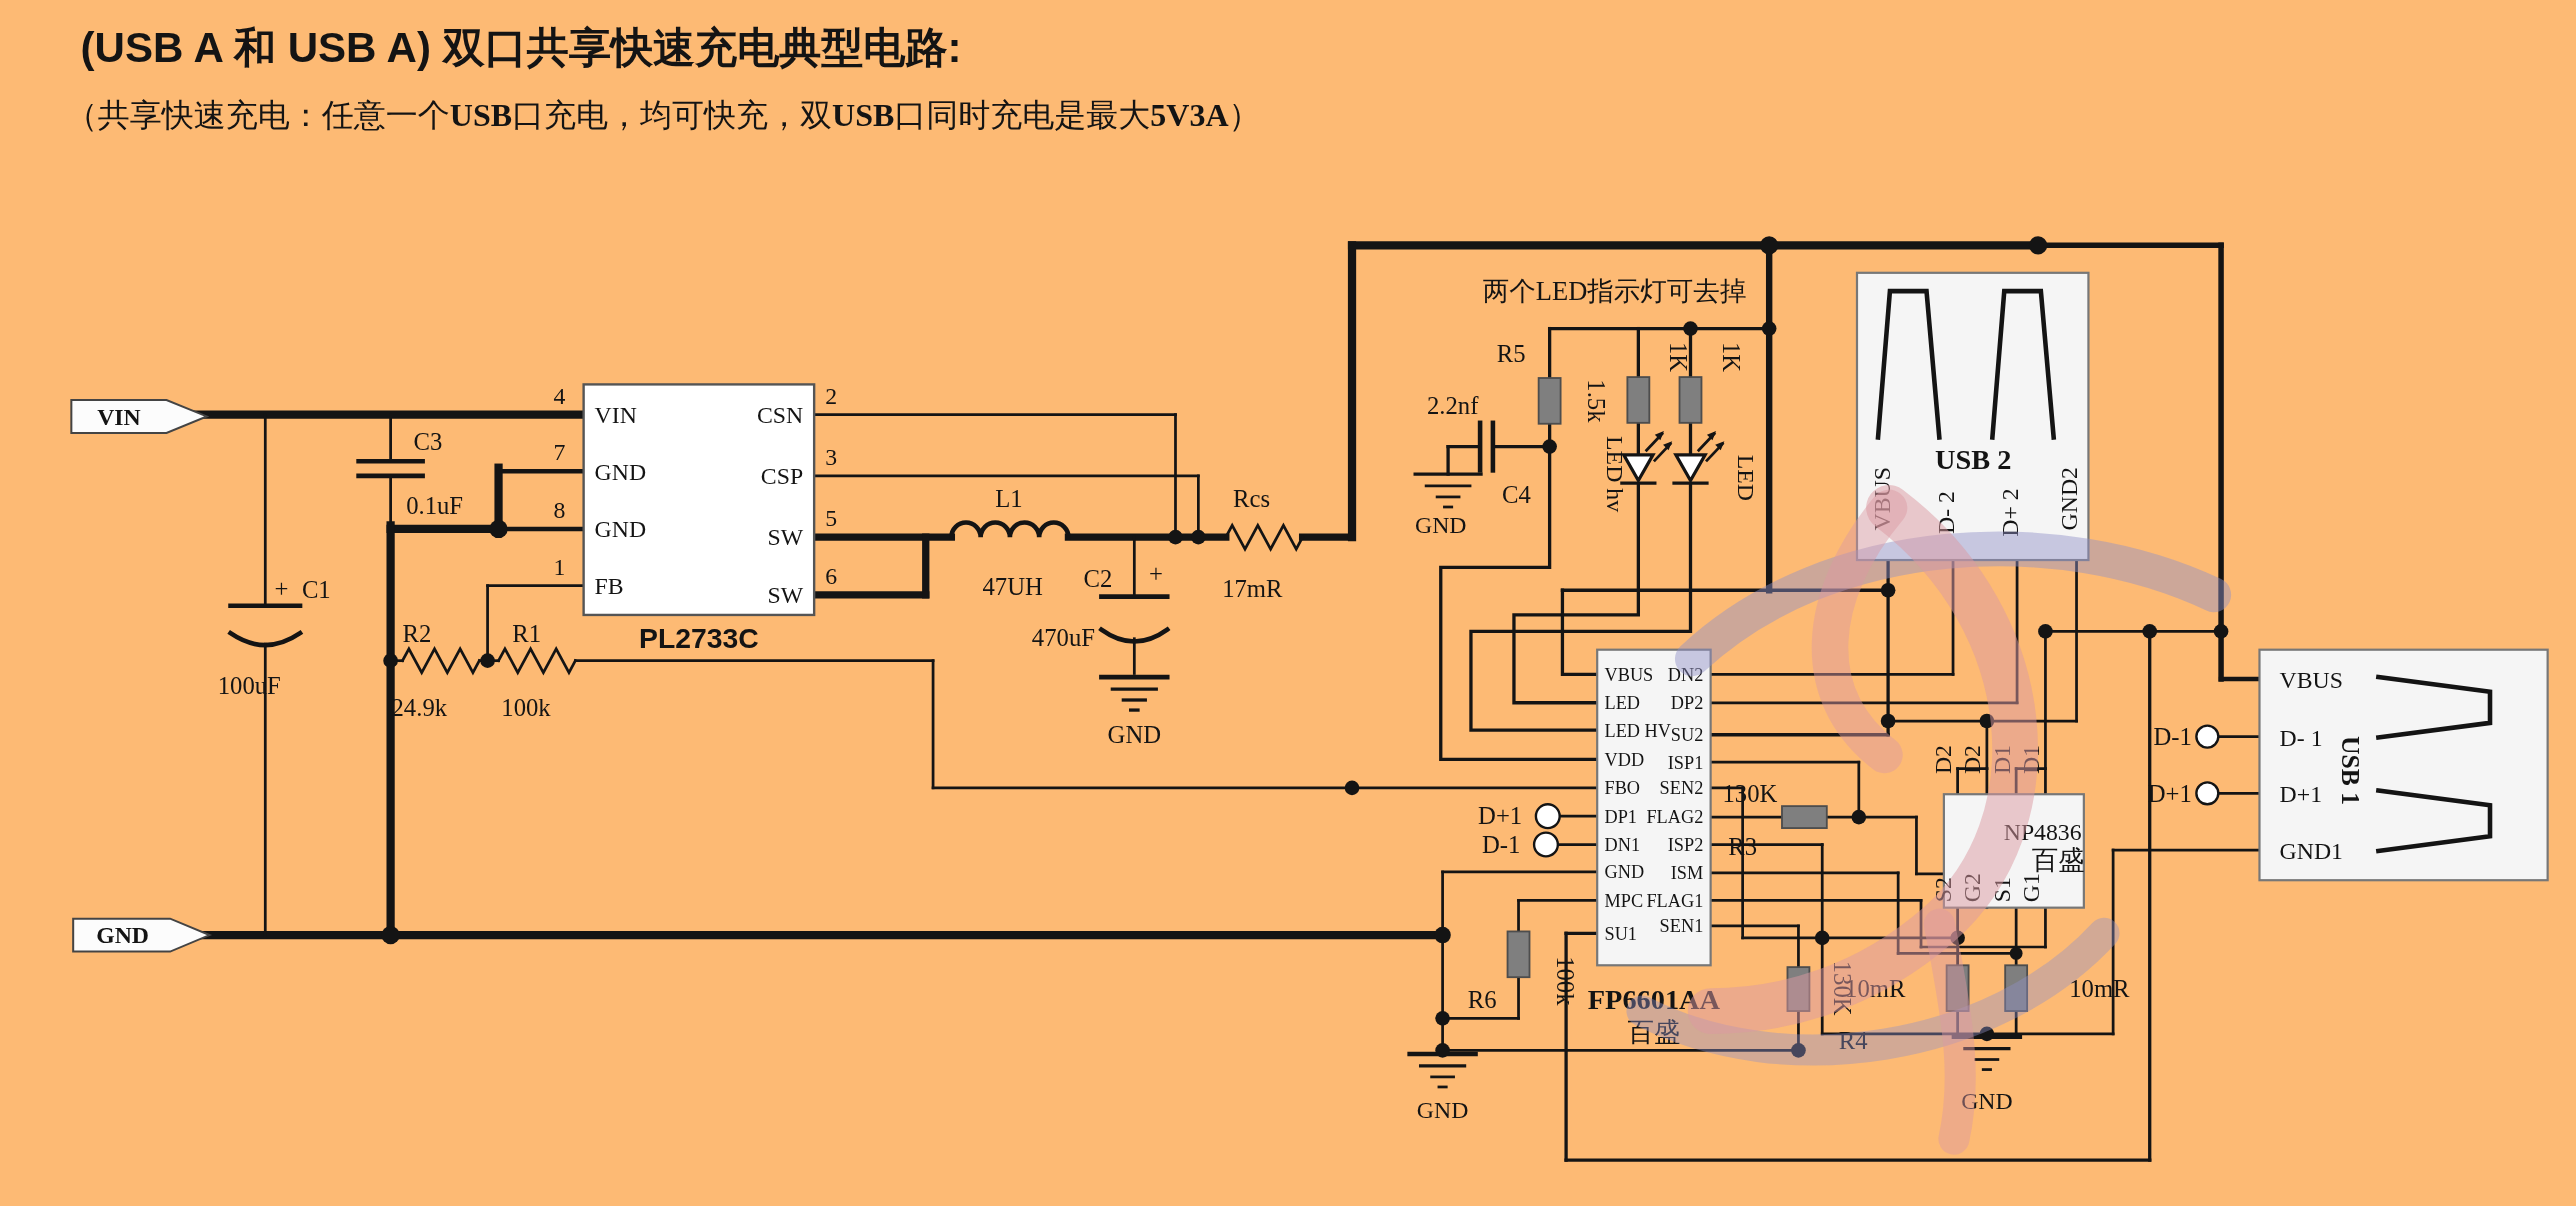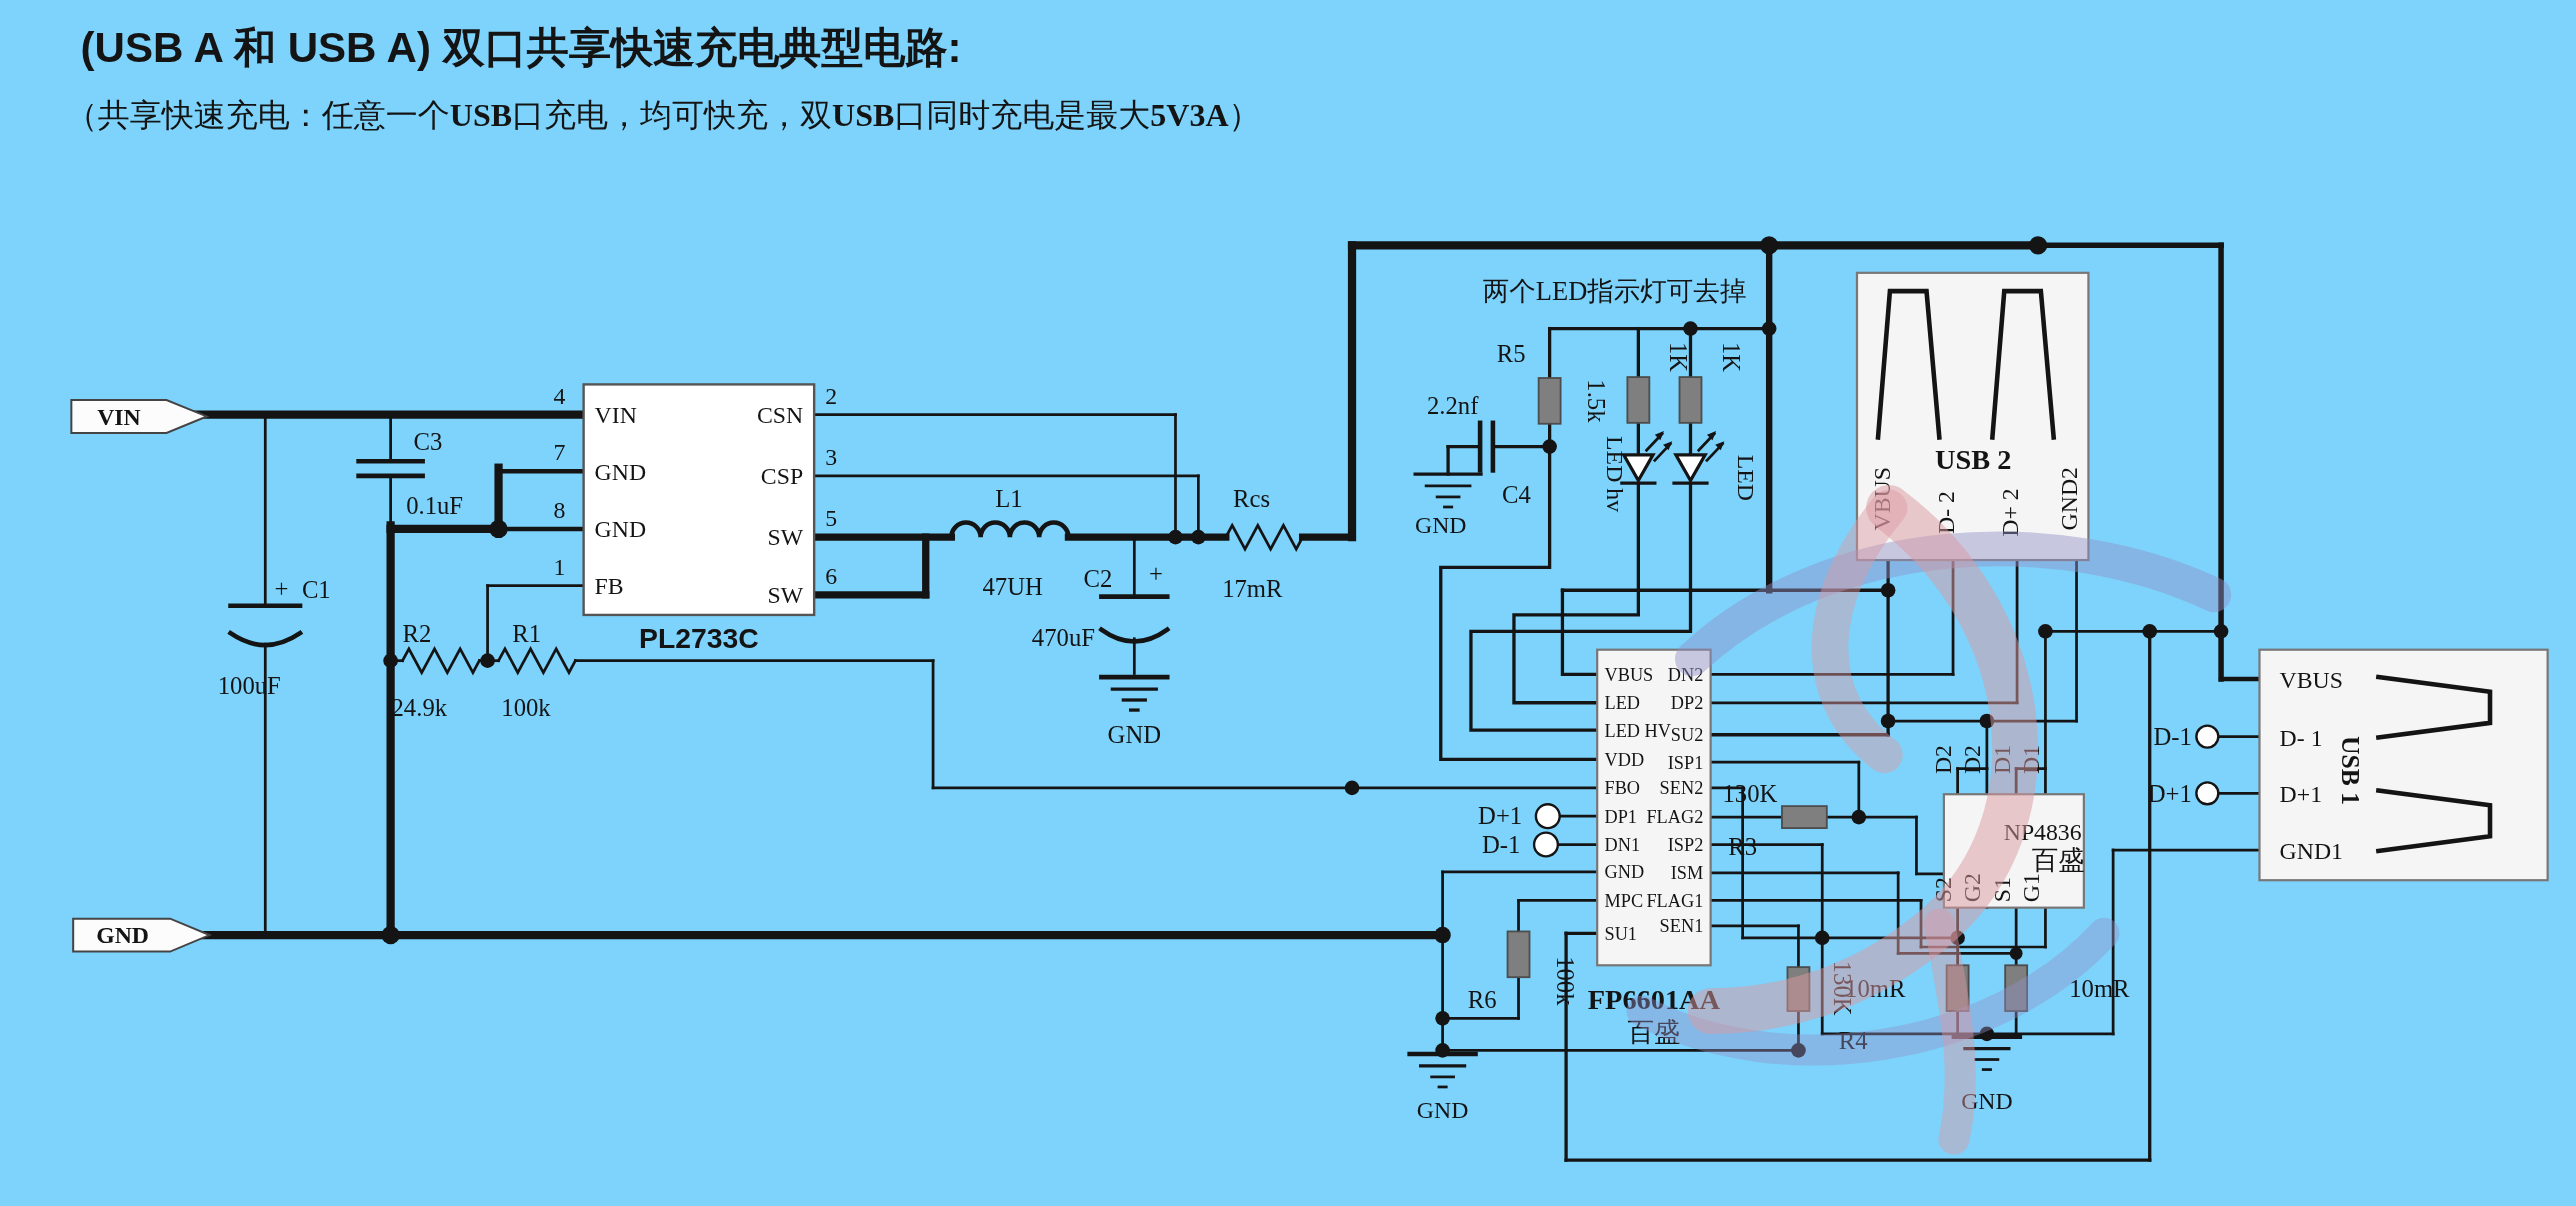--- a/index.html
+++ b/index.html
@@ -1,16 +1,16 @@
 <!DOCTYPE html>
 <html style="font-size:14.6px"><head>
 <meta charset="utf-8">
 <style>
   html,body{margin:0;padding:0;background:#ffffff;}
-  .page{width:2576px;height:1207px;position:relative;background:#7dd3fc;overflow:hidden;}
+  .page{width:2576px;height:1207px;position:relative;background:#fdba74;overflow:hidden;}
   svg{display:block;}
   .w{stroke:#141414;fill:none;stroke-linecap:square;}
   .w9{stroke-width:9px;} .w8{stroke-width:8px;} .w7{stroke-width:7px;}
   .w6{stroke-width:6px;} .w5{stroke-width:5px;} .w4{stroke-width:3.6px;} .w3{stroke-width:3px;}
   .dot{fill:#141414;stroke:none;}
   .box{fill:#f5f5f5;stroke:#777;stroke-width:2.4px;}
   .boxw{fill:#ffffff;stroke:#555;stroke-width:2.6px;}
   .rres{fill:#7f7f7f;stroke:#4d4d4d;stroke-width:2px;}
   .pad{fill:#ffffff;stroke:#141414;stroke-width:2.6px;}
   .flag{fill:#fcfcfc;stroke:#444;stroke-width:2.2px;}

